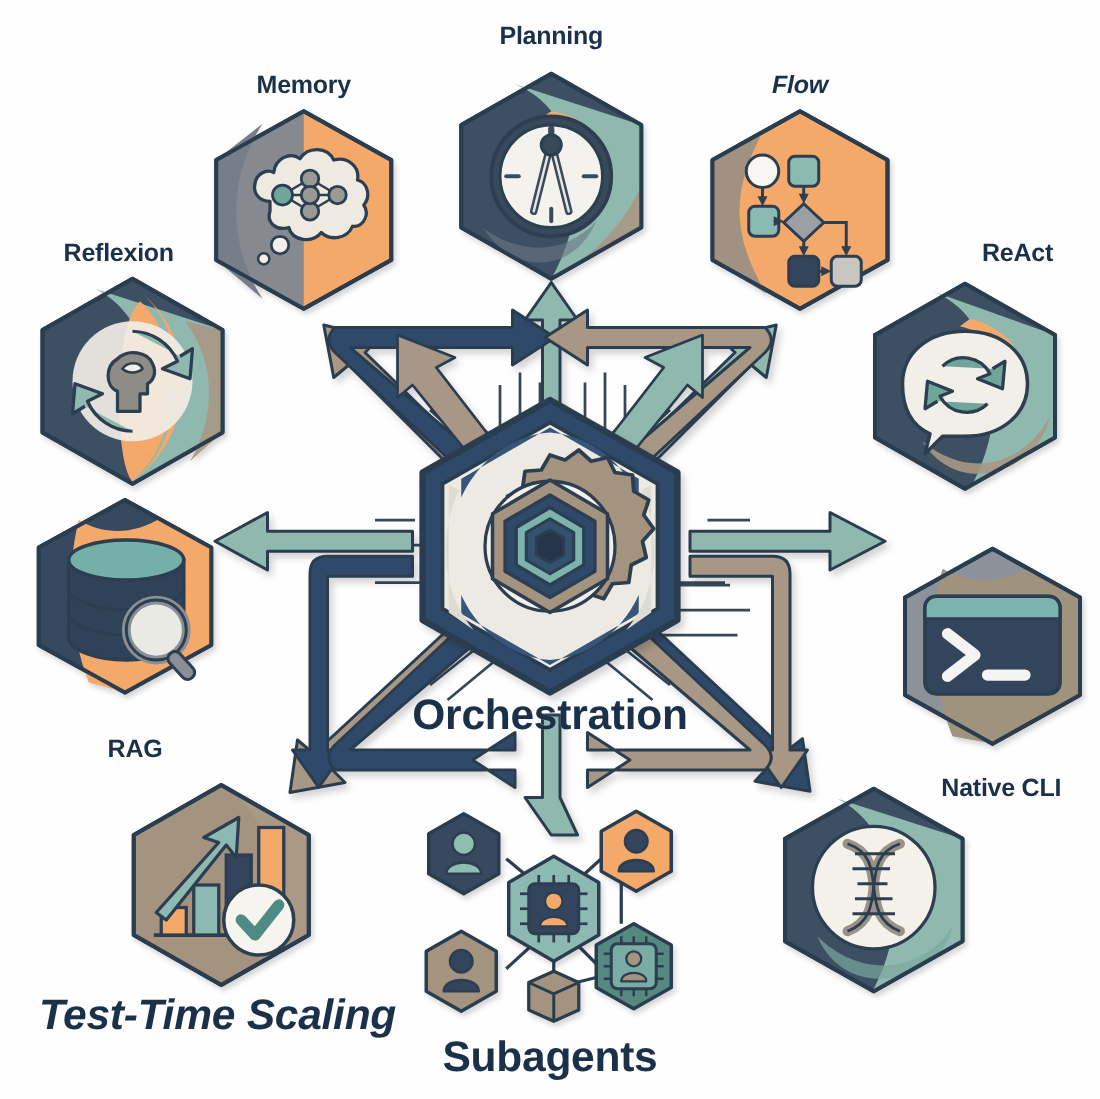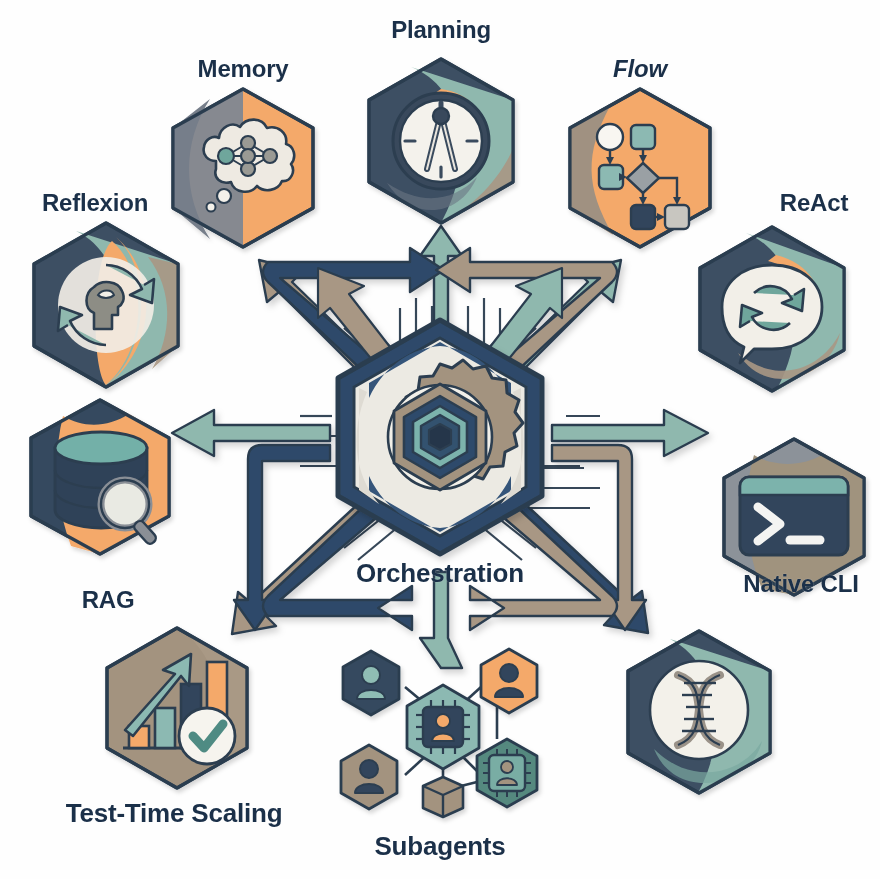--- a/index.html
+++ b/index.html
@@ -20,22 +20,22 @@
   .label{
     position:absolute;
     font-weight:bold;
     color:#1b3049;
     white-space:nowrap;
     letter-spacing:-0.2px;
     transform:translate(-50%,-50%);
     pointer-events:none;
     text-shadow:0 0 1px rgba(255,255,255,.5);
   }
-  .label.md{font-size:24px;}
-  .label.lg{font-size:26px;}
+  .label.md{font-size:20px;}
+  .label.lg{font-size:34px;}
   .node{position:absolute;transform:translate(-50%,-50%);}
   .node svg{display:block;overflow:visible;}
 </style>
 </head>
 <body>
 
 <div id="stage">
 
   <svg class="layer" viewBox="0 0 880 879">
     <defs>
@@ -410,18 +410,18 @@
       </g>
     </svg>
   </div>
 
   <div class="label md" style="left:243px;top:69px;">Memory</div>
   <div class="label md" style="left:441px;top:30px;">Planning</div>
   <div class="label md" style="left:640px;top:69px;font-style:italic;">Flow</div>
   <div class="label md" style="left:95px;top:203px;">Reflexion</div>
   <div class="label md" style="left:778px;top:203px;margin-left:36px;">ReAct</div>
   <div class="label md" style="left:108px;top:600px;">RAG</div>
-  <div class="label md" style="left:801px;top:584px;">Native CLI</div>
-  <div class="label lg" style="left:174px;top:813px;">Test-Time Scaling</div>
+  <div class="label md" style="left:801px;top:631px;">Native CLI</div>
+  <div class="label lg" style="left:174px;top:813px;font-style:italic;">Test-Time Scaling</div>
   <div class="label lg" style="left:440px;top:846px;">Subagents</div>
   <div class="label lg" style="left:440px;top:573px;">Orchestration</div>
 
 </div>
 
 </body></html>

